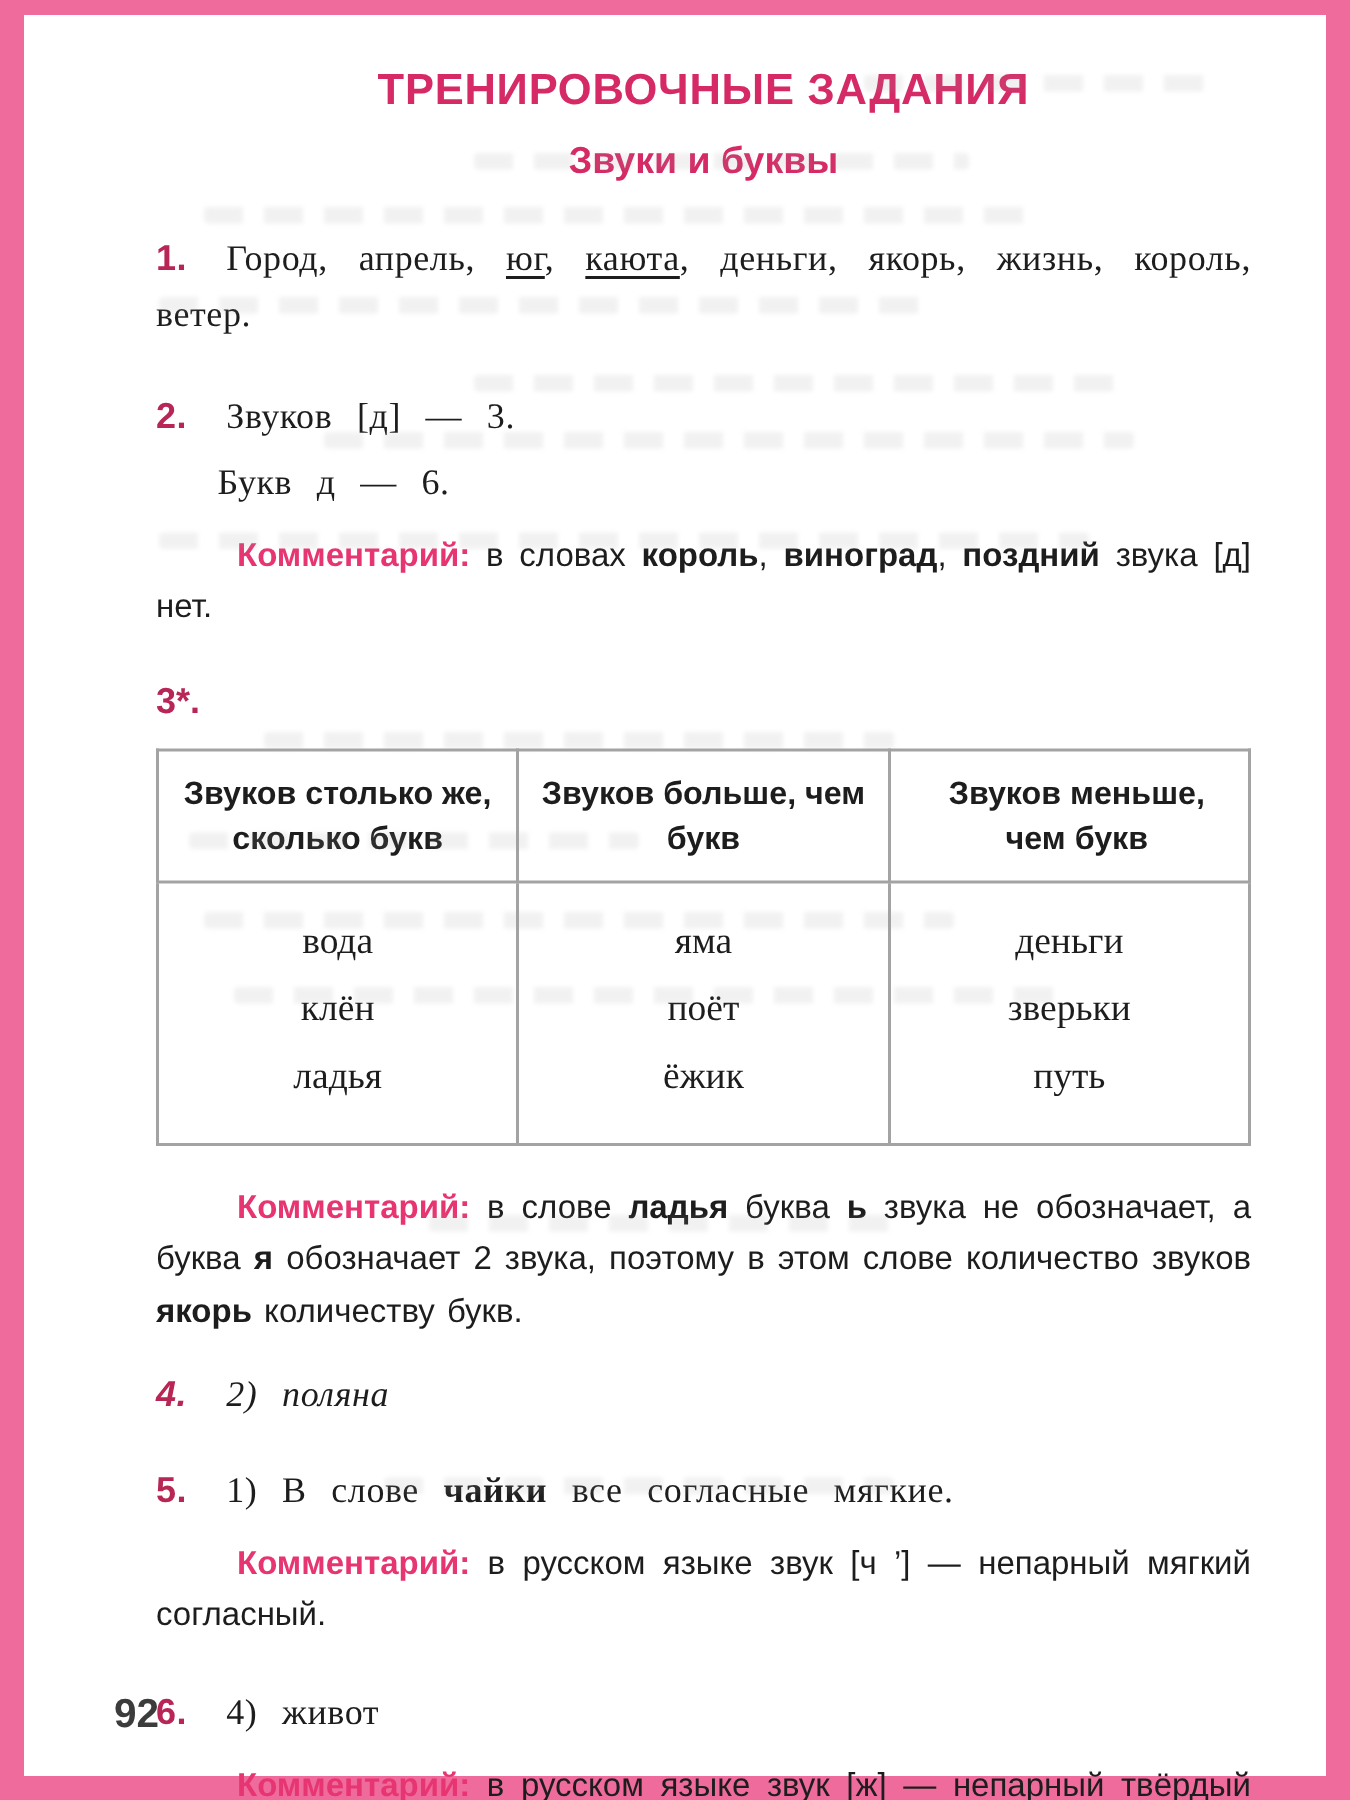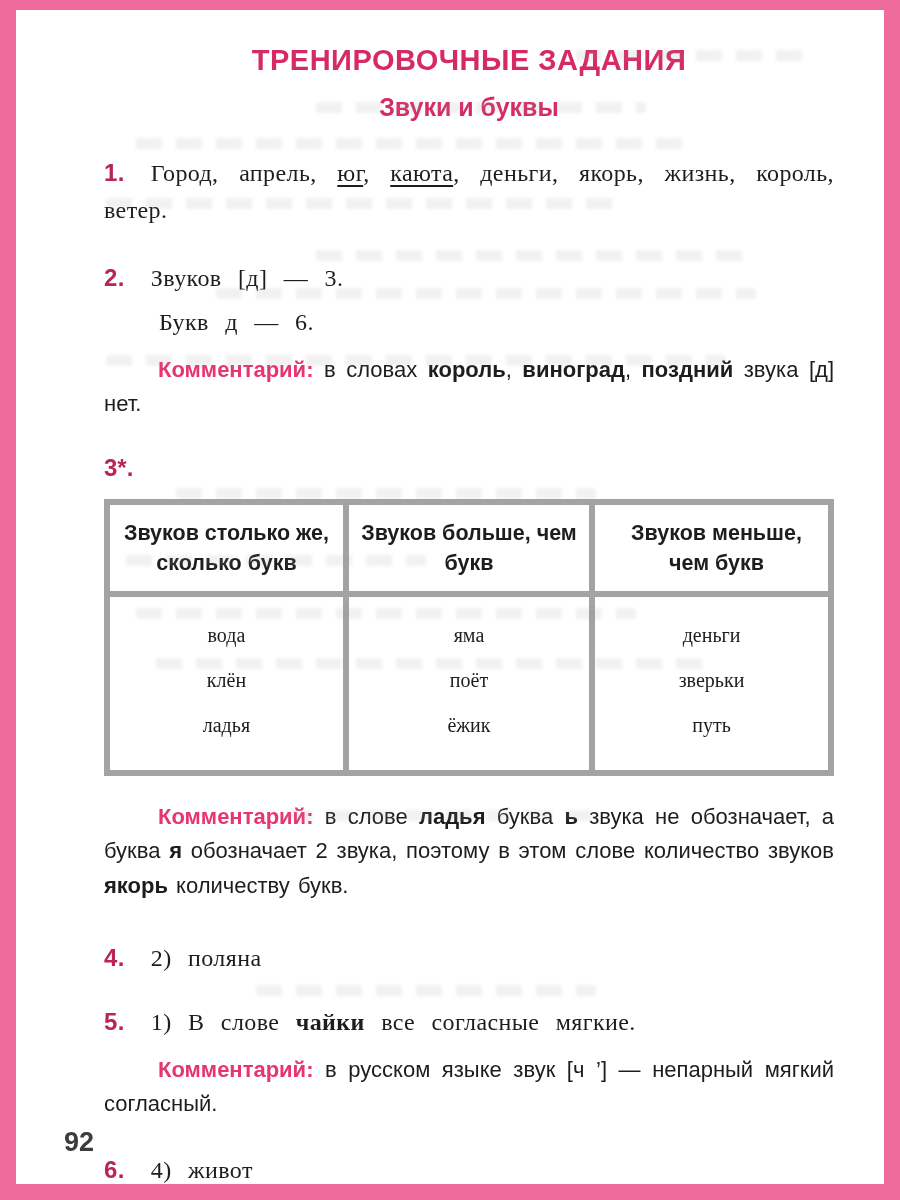--- a/index.html
+++ b/index.html
@@ -42,60 +42,60 @@
   p{margin:0;}
   .body-p{
     font-size:24px;line-height:1.55;text-align:justify;
   }
   .spread{word-spacing:10px;letter-spacing:.4px;}
   .num{
     font-family:"Liberation Sans", sans-serif;
     font-weight:bold;color:var(--c-num);
     margin-right:26px;font-size:24px;
   }
-  .indent-block{margin-left:55px;}
+  .indent-block{margin-left:41px;}
   .u{text-decoration:underline;text-decoration-thickness:2px;text-underline-offset:4px;}
   b.sb{font-family:inherit;font-weight:bold;}
   .comment-p{
     font-family:"Liberation Sans", sans-serif;
     font-size:22px;line-height:1.55;text-align:justify;
     text-indent:54px;word-spacing:2px;
   }
   .comment-label{
     color:var(--c-comment);font-weight:bold;
   }
   .mt-ex1{margin-top:32px;}
   .mt-ex2{margin-top:30px;}
   .mt-line2{margin-top:6px;}
   .mt-comment{margin-top:12px;}
   .mt-ex3{margin-top:28px;}
   table.sounds{
     margin-top:12px;width:100%;
     border-collapse:collapse;
   }
   table.sounds th, table.sounds td{
-    border:6px solid #a3a3a3;
+    border:2px solid #a3a3a3;
   }
   table.sounds th{
     font-family:"Liberation Sans", sans-serif;
     font-weight:bold;font-size:21.5px;line-height:1.4;
     padding:13px 10px;text-align:center;vertical-align:middle;
   }
   table.sounds td{
     padding:16px 6px 22px 6px;text-align:center;vertical-align:top;
   }
   .cell-word{
-    font-size:20px;line-height:45px;
+    font-size:25px;line-height:45px;
   }
   .mt-tablecomment{margin-top:24px;}
-  .mt-ex4{margin-top:36px;}
+  .mt-ex4{margin-top:20px;font-style:italic;}
   .mt-ex5{margin-top:26px;}
   .mt-ex6{margin-top:30px;}
   .page-number{
-    position:absolute;left:48px;bottom:26px;
+    position:absolute;left:60px;bottom:26px;
     font-family:"Liberation Sans", sans-serif;
     font-weight:bold;font-size:27px;color:#3c3c3c;
   }
 </style>
 </head>
 <body>
 
 <div class="page">
 
   <div class="smudge" style="left:560px;top:40px;width:230px;"></div>

